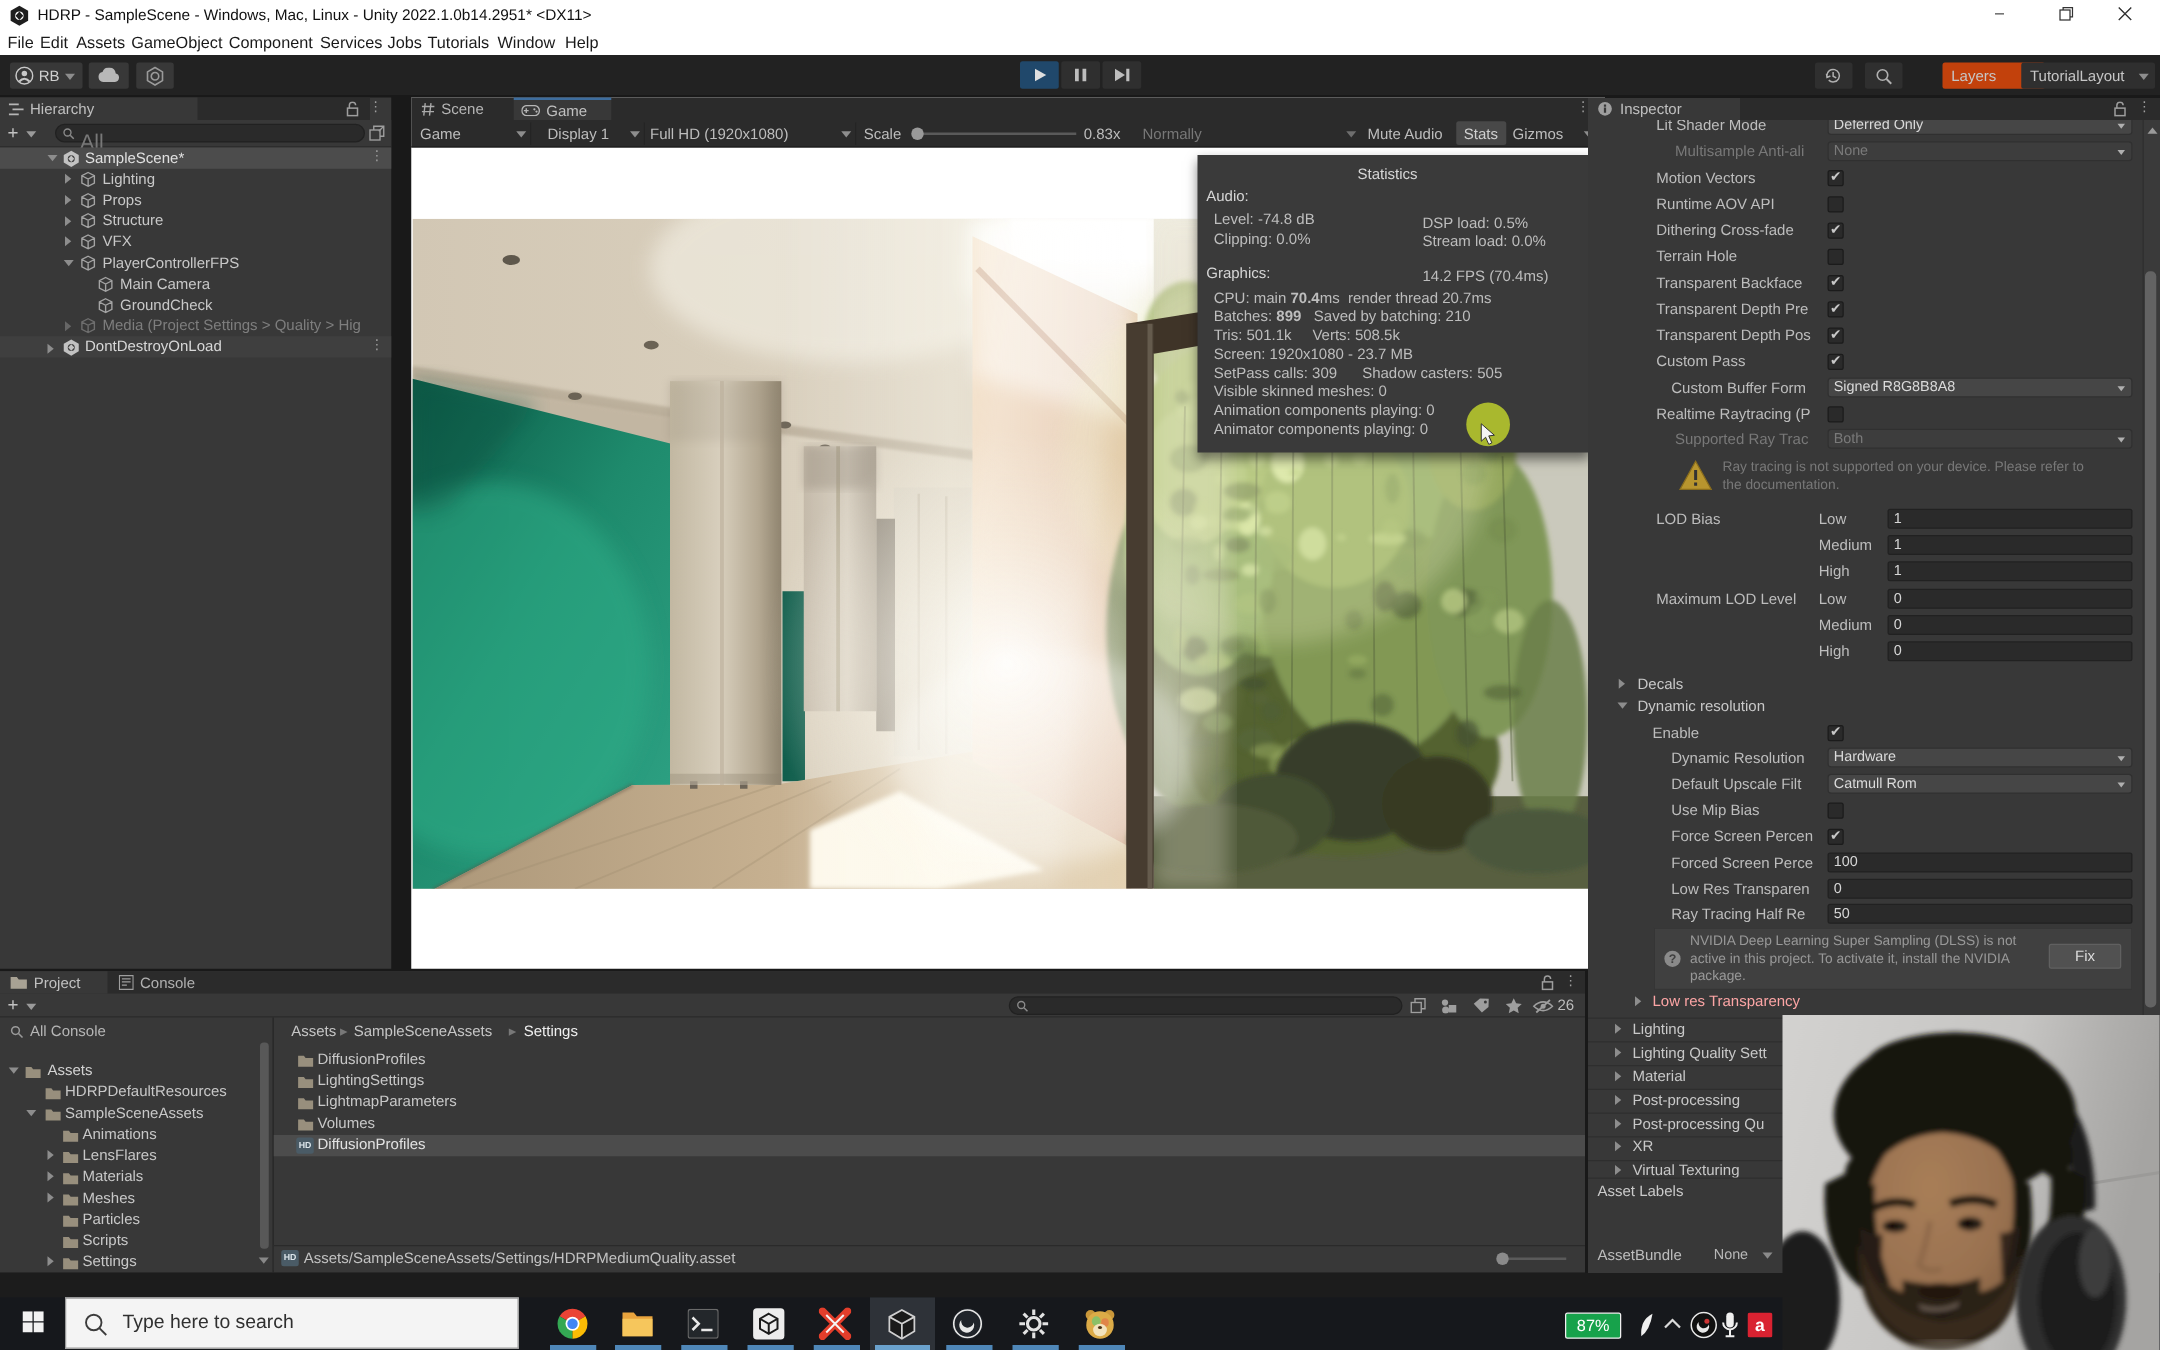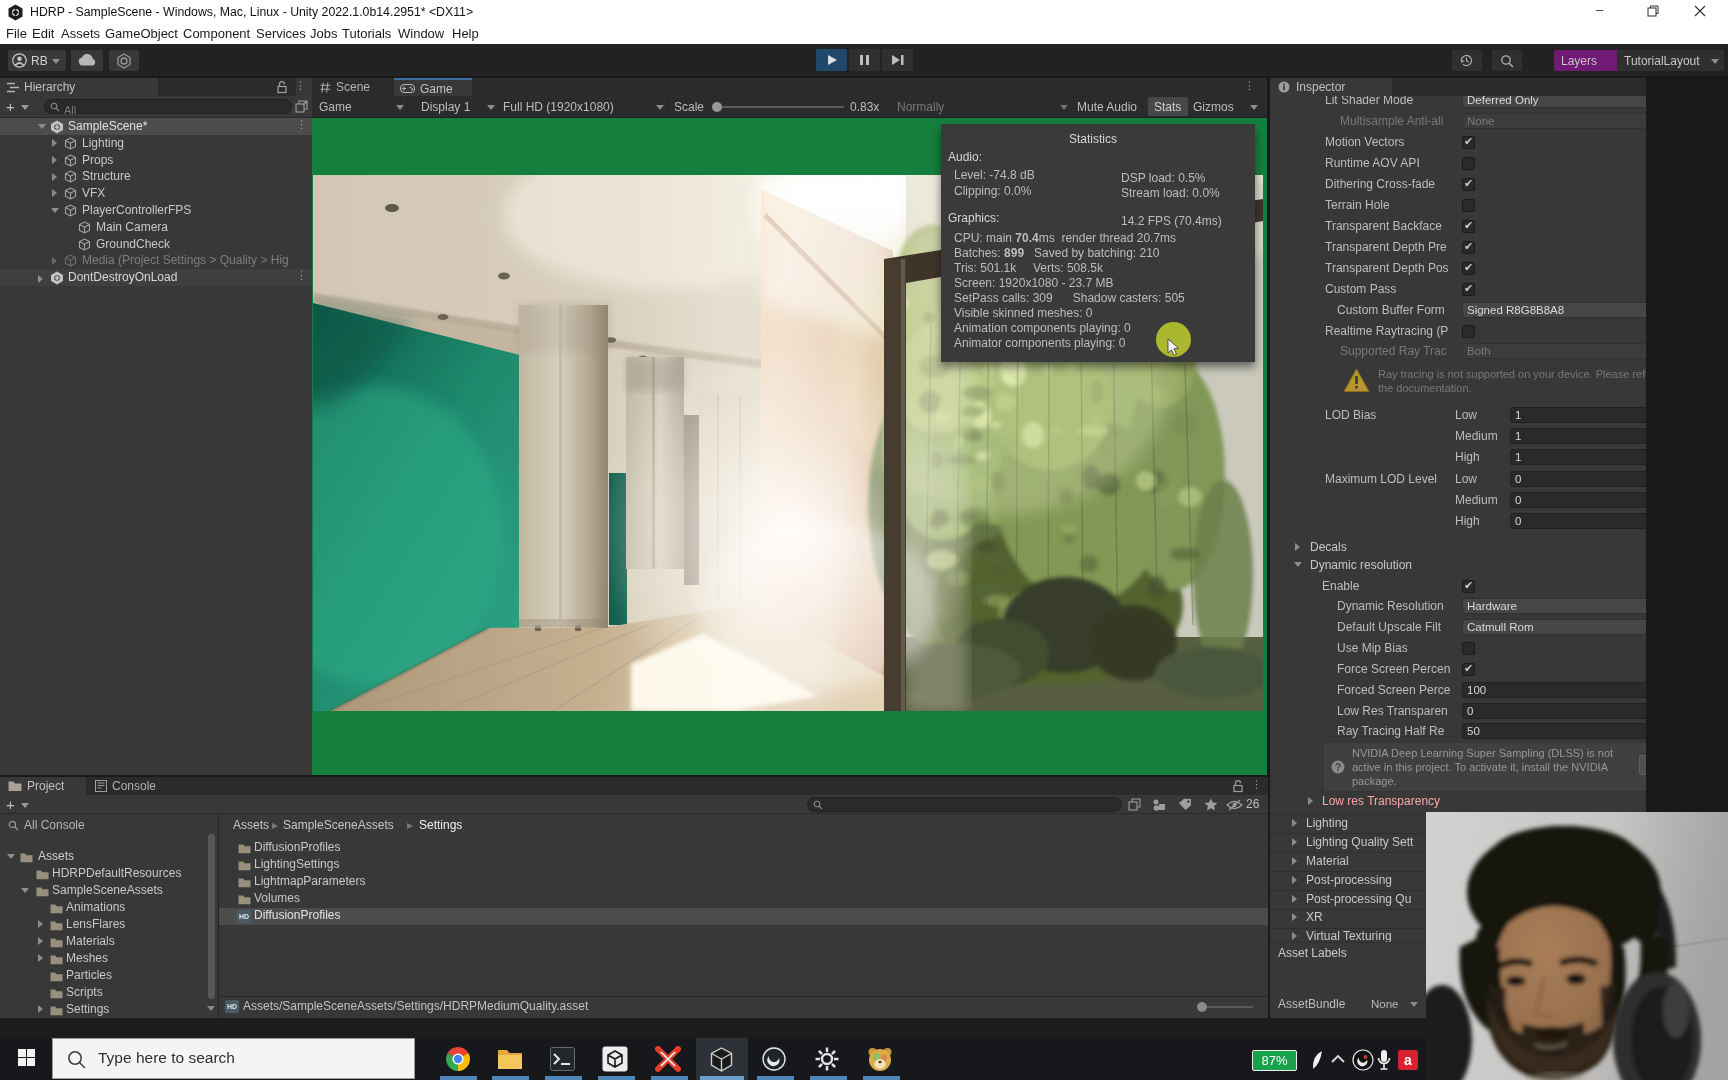--- a/index.html
+++ b/index.html
@@ -125,21 +125,21 @@
         <path d="M2.5 7.5 a5 5 0 1 1 1.5 3.6 M2.2 6 L2.6 8.9 L5.3 7.8" fill="none" stroke="#b0b0b0" stroke-width="1.2"></path>
         <path d="M7.5 4.5 V8 L10 9.3" fill="none" stroke="#b0b0b0" stroke-width="1.2"></path>
       </svg>
     </div>
     <div class="tbtn" style="left:1492px;top:6px;width:30px;height:21px;background:#2f2f2f">
       <svg class="abs" style="left:8px;top:4px" width="14" height="14" viewBox="0 0 14 14">
         <circle cx="6" cy="6" r="4.2" fill="none" stroke="#b0b0b0" stroke-width="1.3"></circle>
         <path d="M9.2 9.2 L13 13" stroke="#b0b0b0" stroke-width="1.5"></path>
       </svg>
     </div>
-    <div class="tbtn" style="left:1554px;top:6px;width:82px;height:21px;background:#701a75">
+    <div class="tbtn" style="left:1554px;top:6px;width:82px;height:21px;background:#c2410c">
       <span class="txt" style="left:7px;top:4px;color:#c6c6c6">Layers</span>
       <span class="arrow ar-d" style="left:68px;top:9px"></span>
     </div>
     <div class="tbtn" style="left:1617px;top:6px;width:107px;height:21px;background:#2f2f2f">
       <span class="txt" style="left:7px;top:4px;color:#c6c6c6">TutorialLayout</span>
       <span class="arrow ar-d" style="left:94px;top:9px"></span>
     </div>
   </div>
   <div id="hierarchy" class="panel" style="left:0;top:78px;width:313px;height:697px">
     <div class="tabstrip" style="left:0;top:0;width:296px;height:18px">
@@ -156,21 +156,21 @@
       <span class="txt" style="left:295px;top:1px;color:#9e9e9e;font-size:11px">⋮</span>
     </div>
     <div class="abs" style="left:0;top:18px;width:313px;height:22px;background:#383838;border-bottom:1px solid #2a2a2a">
       <span class="txt" style="left:6px;top:2px;font-size:15px;color:#c2c2c2">+</span>
       <span class="arrow ar-d" style="left:21px;top:9px;border-top-color:#9a9a9a"></span>
       <div class="abs" style="left:44px;top:3px;width:248px;height:15px;background:#2a2a2a;border:1px solid #212121;border-radius:8px">
         <svg class="abs" style="left:5px;top:2px" width="10" height="10" viewBox="0 0 10 10">
           <circle cx="4" cy="4" r="2.8" fill="none" stroke="#8a8a8a" stroke-width="1.1"></circle>
           <path d="M6.2 6.2 L9 9" stroke="#8a8a8a" stroke-width="1.2"></path>
         </svg>
-        <span class="txt dim" style="left:19px;top:4px;font-size:11px">All</span>
+        <span class="txt dim" style="left:19px;top:4px;font-size:17px">All</span>
       </div>
       <svg class="abs" style="left:295px;top:4px" width="13" height="13" viewBox="0 0 13 13">
         <rect x="1" y="4" width="8" height="8" fill="none" stroke="#9e9e9e" stroke-width="1.1"></rect>
         <path d="M4 4 V1 H12 V9 H9 M8 5 L12 1 M9.5 1 H12 V3.5" fill="none" stroke="#9e9e9e" stroke-width="1.1"></path>
       </svg>
     </div>
     <div id="htree" class="abs" style="left:0;top:40px;width:313px;height:657px">
       <div class="row-sel" style="left:0;top:0;width:313px;height:17px"></div>
       <div class="abs" style="left:0;top:151px;width:313px;height:17px;background:#3f3f3f"></div>
       <span class="arrow ar-d" style="left:38px;top:6px"></span>
@@ -222,21 +222,21 @@
       <span class="txt hlbl dim" style="left:82px;top:135px">Media (Project Settings &gt; Quality &gt; Hig</span>
       <svg class="abs" style="left:50px;top:153px" width="14" height="14" viewBox="0 0 14 14">
         <polygon points="7,0.5 13,4 13,10 7,13.5 1,10 1,4" fill="#c2c2c2"></polygon>
         <circle cx="7" cy="7" r="2.8" fill="#3f3f3f"></circle>
         <path d="M7 4.4 L9.4 7 L7 9.6 L4.6 7 Z" fill="#c2c2c2"></path>
       </svg>
       <span class="txt" style="left:68px;top:152px;color:#d8d8d8">DontDestroyOnLoad</span>
       <span class="txt" style="left:296px;top:151px;color:#9e9e9e;font-size:11px">⋮</span>
     </div>
   </div>
-  <div id="gamepanel" class="panel" style="left:312px;top:78px;width:955px;height:697px;background:#15803d">
+  <div id="gamepanel" class="panel" style="left:329px;top:78px;width:955px;height:697px;background:#ffffff">
     <div class="tabstrip" style="left:0;top:0;width:955px;height:18px">
       <svg class="abs" style="left:8px;top:4px" width="11" height="11" viewBox="0 0 11 11">
         <path d="M3.2 0.5 L2 10.5 M7.8 0.5 L6.6 10.5 M0.5 3.2 H10.5 M0.5 7.3 H10.2" stroke="#aaaaaa" stroke-width="1.1" fill="none"></path>
       </svg>
       <span class="abs txt" style="left:24px;top:2px;color:#b5b5b5">Scene</span>
       <div class="tab" style="left:82px;width:78px;background:#383838;border-top:2px solid #3d6d9e">
         <svg class="abs" style="left:6px;top:4px" width="15" height="9" viewBox="0 0 15 9">
           <rect x="0.5" y="0.5" width="14" height="8" rx="4" fill="none" stroke="#b5b5b5" stroke-width="1.1"></rect>
           <path d="M4 2.6 v3.8 M2.1 4.5 h3.8" stroke="#b5b5b5" stroke-width="1.1"></path>
           <circle cx="10.5" cy="3.4" r="0.9" fill="#b5b5b5"></circle>
@@ -679,21 +679,21 @@
       <div class="abs" style="left:18px;top:96px;width:14px;height:13px;background:#4a5b66;border-radius:2px;color:#dce5ea;font-size:7px;font-weight:bold;text-align:center;line-height:13px">HD</div>
       <span class="txt" style="left:35px;top:94px;color:#e2e2e2">DiffusionProfiles</span>
       <div class="abs" style="left:0;top:182px;width:1049px;height:20px;background:#383838;border-top:1px solid #2a2a2a">
         <div class="abs" style="left:6px;top:3px;width:14px;height:13px;background:#4a5b66;border-radius:2px;color:#dce5ea;font-size:7px;font-weight:bold;text-align:center;line-height:13px">HD</div>
         <span class="txt" style="left:24px;top:2px;color:#c2c2c2">Assets/SampleSceneAssets/Settings/HDRPMediumQuality.asset</span>
         <div class="abs" style="left:986px;top:9px;width:48px;height:2px;background:#5a5a5a"></div>
         <div class="abs" style="left:978px;top:5px;width:10px;height:10px;border-radius:50%;background:#8a8a8a"></div>
       </div>
     </div>
   </div>
-  <div id="inspector" class="panel" style="left:1270px;top:78px;width:376px;height:960px;overflow:hidden">
+  <div id="inspector" class="panel" style="left:1270px;top:78px;width:458px;height:960px;overflow:hidden">
     <div class="tabstrip" style="left:0;top:0;width:458px;height:18px">
       <div class="tab" style="left:0;width:122px">
         <svg class="abs" style="left:8px;top:3px" width="12" height="12" viewBox="0 0 12 12">
           <circle cx="6" cy="6" r="5.5" fill="#9e9e9e"></circle>
           <rect x="5.1" y="5" width="1.8" height="4.2" fill="#383838"></rect>
           <rect x="5.1" y="2.6" width="1.8" height="1.8" fill="#383838"></rect>
         </svg>
         <span class="abs" style="left:26px;top:2px">Inspector</span>
       </div>
       <svg class="abs" style="left:420px;top:3px" width="12" height="13" viewBox="0 0 12 13">

